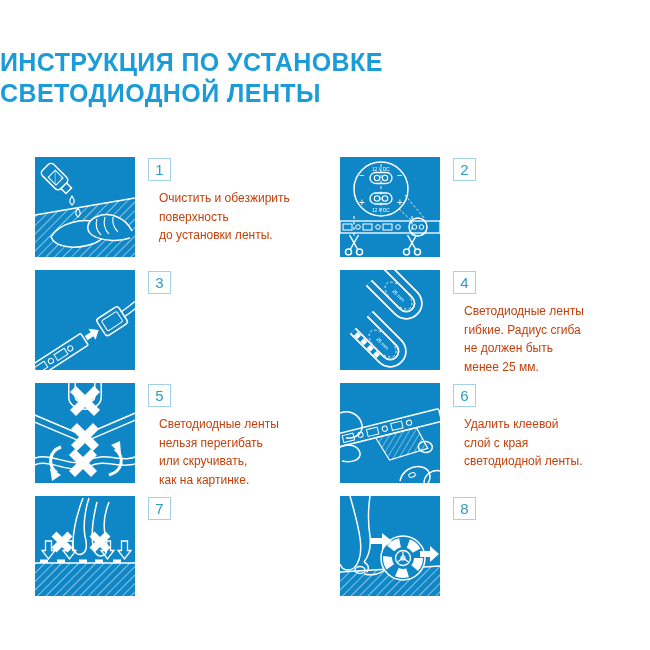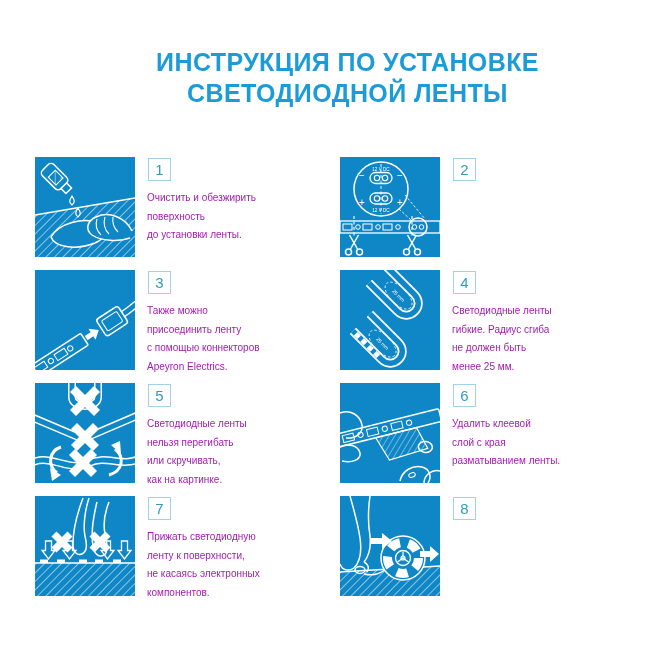--- a/index.html
+++ b/index.html
@@ -1,28 +1,28 @@
 <!DOCTYPE html>
 <html><head>
 <meta charset="utf-8">
 <style>
   html,body{margin:0;padding:0;background:#ffffff;}
   .poster{position:relative;width:650px;height:650px;background:#fff;overflow:hidden;
           font-family:"Liberation Sans",sans-serif;}
-  .title{position:absolute;top:47px;left:0;right:0;margin:0;text-align:center;
+  .title{position:absolute;top:47px;left:0;right:0;margin:0;
          color:#1b9cd8;font-size:25px;font-weight:700;line-height:31px;
-         letter-spacing:.4px;white-space:pre-line;padding-left:45px;}
+         letter-spacing:.4px;white-space:pre-line;}
   .step{position:absolute;display:flex;width:285px;}
   .icon-box{width:100px;height:100px;flex:0 0 100px;background:#0f86c5;margin-right:12px;}
   .icon-box svg{display:block;width:100%;height:100%;}
   .step-body{padding-top:1px;}
   .badge{width:21px;height:21px;border:1px solid #a3d2e8;color:#2f9dc0;
          display:flex;align-items:center;justify-content:center;
          font-size:15px;margin:0 0 8px 1px;}
-  .step-text{font-size:10px;line-height:18.5px;color:#a21caf;white-space:pre-line;width:178px;}
+  .step-text{font-size:12px;line-height:18.5px;color:#c2410c;white-space:pre-line;width:178px;margin-left:12px;}
   text{font-family:"Liberation Sans",sans-serif;}
 </style>
 </head>
 <body>
 
 <div class="poster">
 
   <h1 class="title">ИНСТРУКЦИЯ ПО УСТАНОВКЕ
 СВЕТОДИОДНОЙ ЛЕНТЫ</h1>
 
@@ -124,24 +124,20 @@
             <rect x="70" y="59" width="26" height="20" rx="3"></rect>
             <rect x="74" y="63" width="18" height="12" rx="1.5" stroke-width="1"></rect>
           </g>
           <path d="M86,42 C92,38 97,34 104,28" stroke-width="1.3"></path>
           <path d="M89,47 C95,43 100,39 107,33" stroke-width="1.3"></path>
         </g>
       </svg>
     </div>
     <div class="step-body">
       <div class="badge">3</div>
-      <div class="step-text">Также можно
-присоединить ленту
-с помощью коннекторов
-Apeyron Electrics.</div>
     </div>
   </div>
 
   <div class="step" style="left:340px;top:270px;">
     <div class="icon-box">
       <svg viewBox="0 0 100 100">
         <g stroke="#fff" fill="none">
           <g transform="translate(60,27) rotate(45)">
             <path d="M-32,-12 L8,-12 C25,-12 25,12 8,12 L-32,12" stroke-width="9"></path>
             <path d="M-32,-12 L8,-12 C25,-12 25,12 8,12 L-32,12" stroke="#0f86c5" stroke-width="5.5"></path>
@@ -229,21 +225,21 @@
           <path d="M60,98 C62,88 72,82 82,84 C90,86 92,94 88,100"></path>
           <path d="M84,100 C84,92 92,86 100,88"></path>
           <ellipse cx="72" cy="92" rx="3.4" ry="2.2" stroke-width="1" transform="rotate(-20 72 92)"></ellipse>
         </g>
       </svg>
     </div>
     <div class="step-body">
       <div class="badge">6</div>
       <div class="step-text">Удалить клеевой
 слой с края
-разматыванием ленты.</div>
+светодиодной ленты.</div>
     </div>
   </div>
 
   <div class="step" style="left:35px;top:496px;">
     <div class="icon-box">
       <svg viewBox="0 0 100 100">
         <defs>
             <pattern id="h7" width="6" height="6" patternUnits="userSpaceOnUse" patternTransform="rotate(45)">
               <line x1="0" y1="0" x2="0" y2="6" stroke="#fff" stroke-width="1"></line>
             </pattern>
@@ -268,24 +264,20 @@
             <line x1="19" y1="38" x2="35" y2="54"></line>
               <line x1="35" y1="38" x2="19" y2="54"></line>
             <line x1="57" y1="38" x2="73" y2="54"></line>
               <line x1="73" y1="38" x2="57" y2="54"></line>
           </g>
         </g>
       </svg>
     </div>
     <div class="step-body">
       <div class="badge">7</div>
-      <div class="step-text">Прижать светодиодную
-ленту к поверхности,
-не касаясь электронных
-компонентов.</div>
     </div>
   </div>
 
   <div class="step" style="left:340px;top:496px;">
     <div class="icon-box">
       <svg viewBox="0 0 100 100">
         <defs>
             <pattern id="h8" width="6" height="6" patternUnits="userSpaceOnUse" patternTransform="rotate(45)">
               <line x1="0" y1="0" x2="0" y2="6" stroke="#fff" stroke-width="1"></line>
             </pattern>

